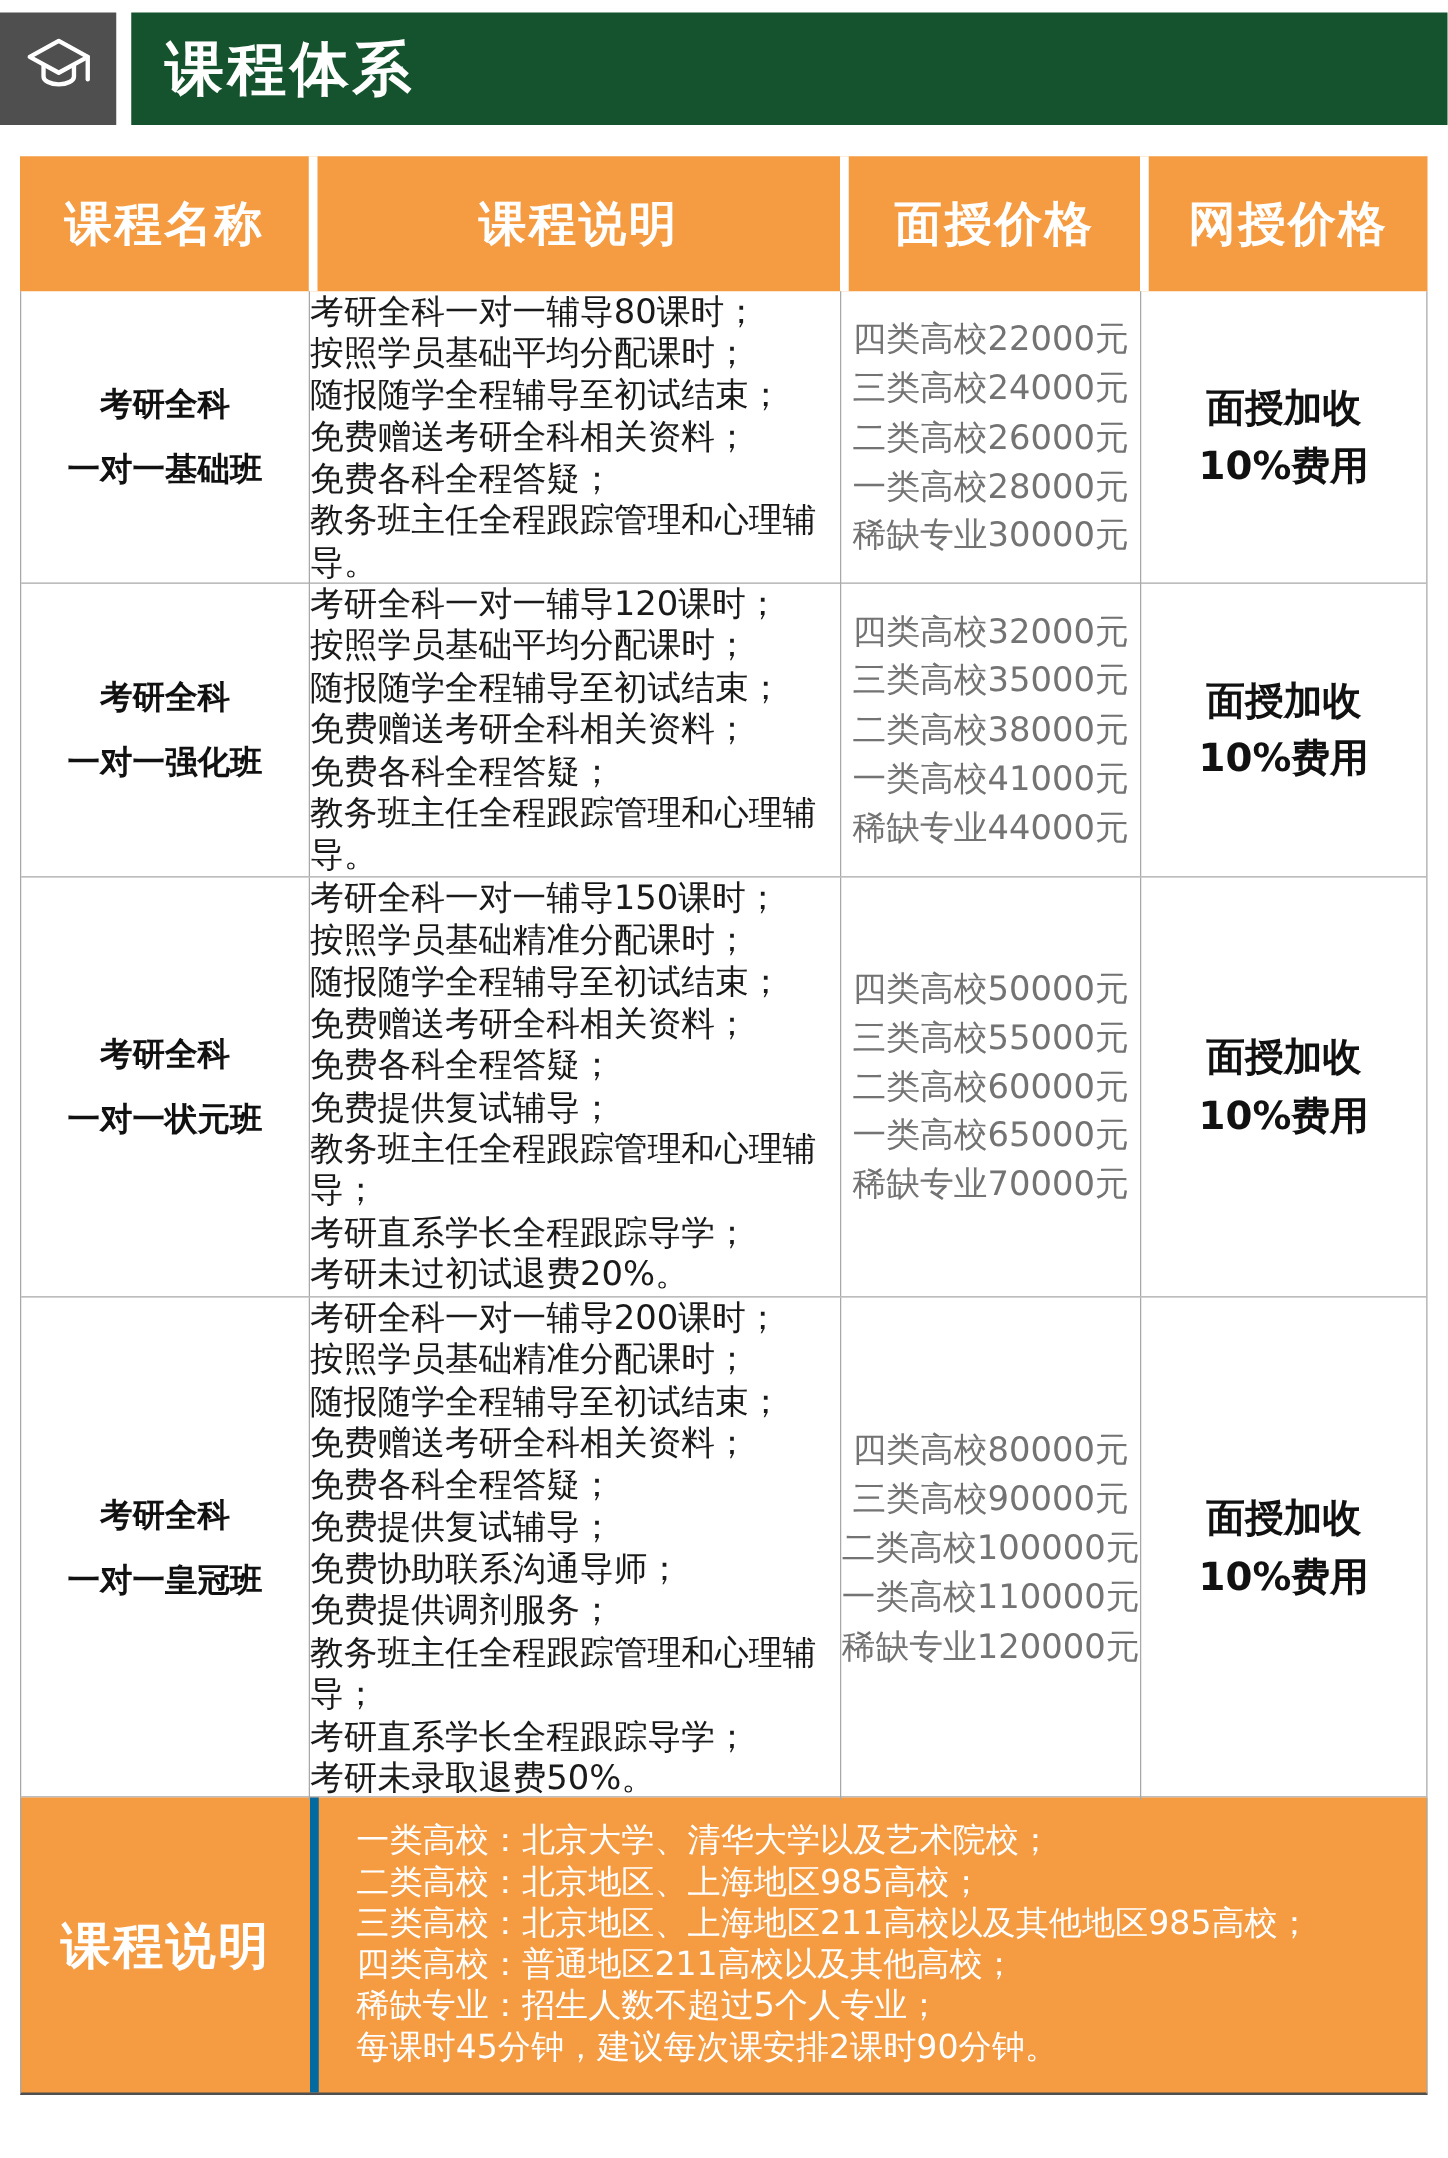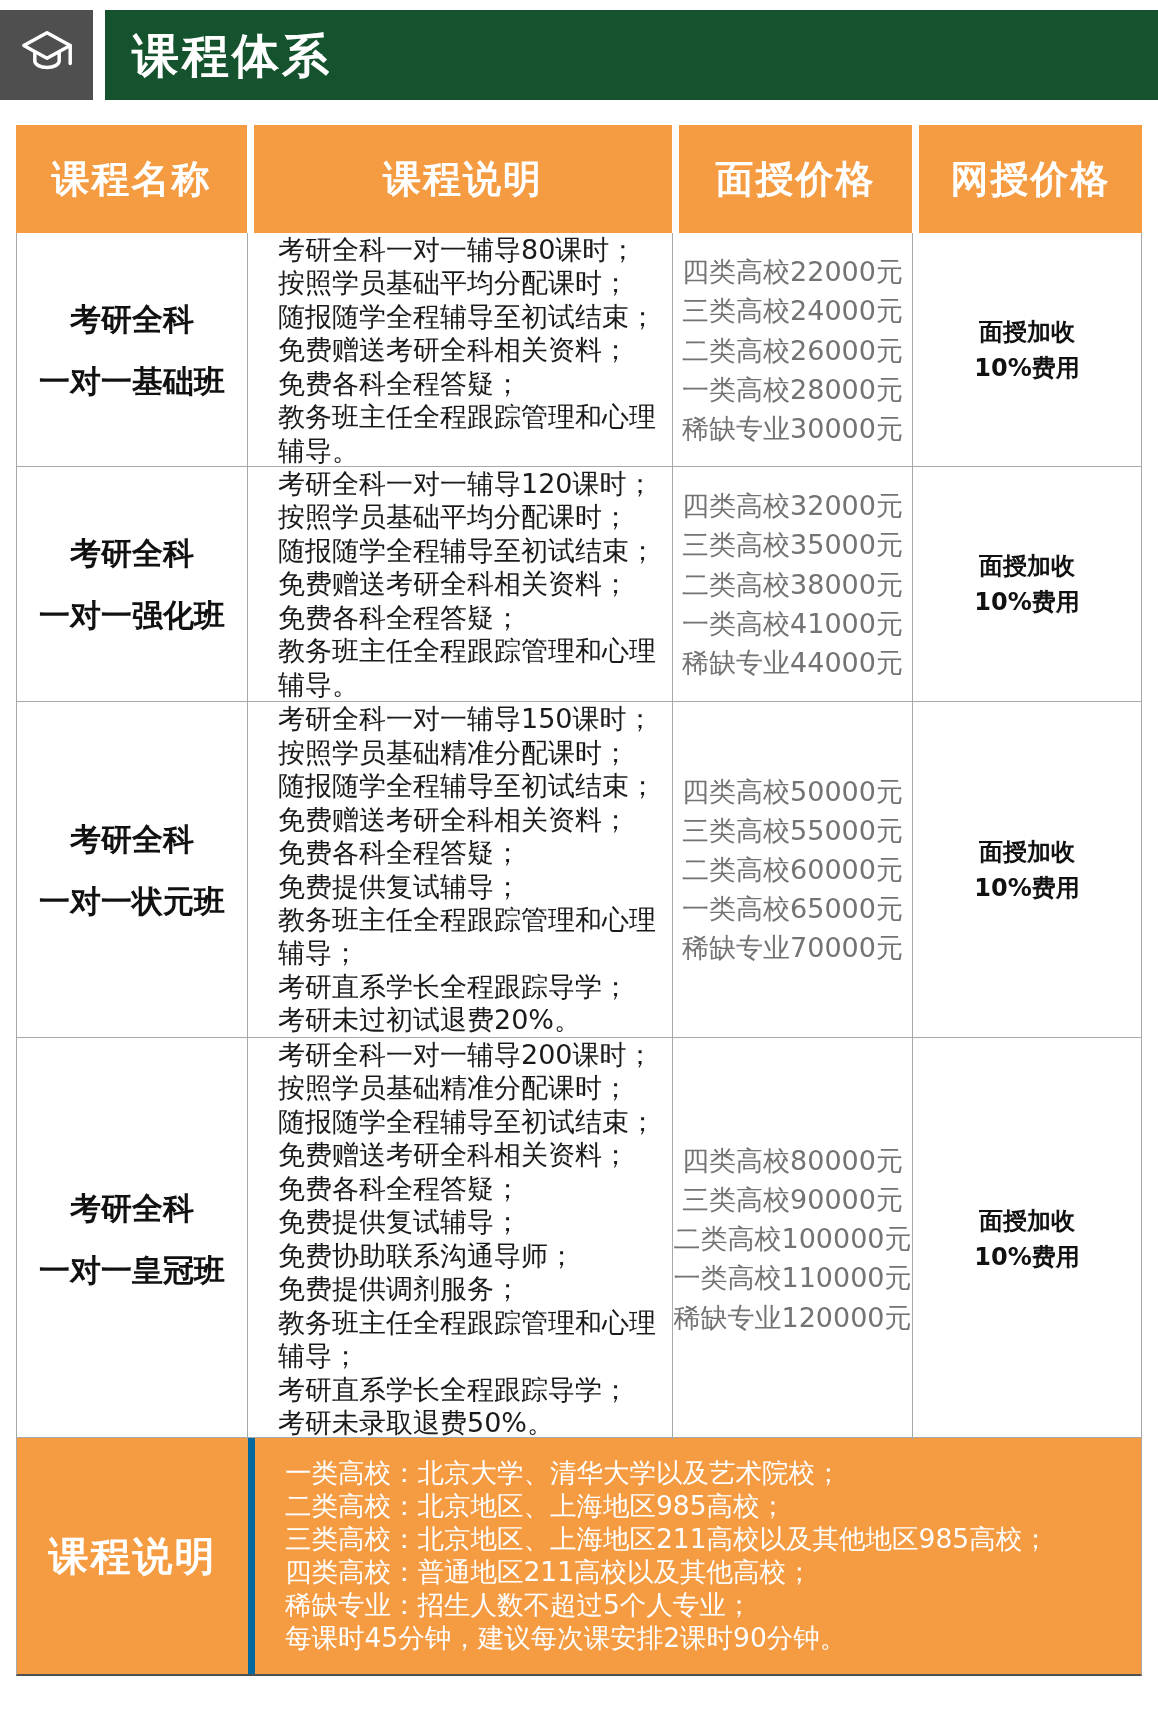--- a/index.html
+++ b/index.html
@@ -37,34 +37,34 @@
   .tbody{border-left:1px solid #a8a8a8;border-right:1px solid #a8a8a8;}
   .trow{
     display:grid;grid-template-columns:230px 425px 240px 229px;
     border-bottom:1px solid #a8a8a8;box-sizing:border-box;
   }
   .trow .td{box-sizing:border-box;display:flex;align-items:center;}
   .trow .td + .td{border-left:1px solid #a8a8a8;}
   .row-1{height:234px;} .row-2{height:235px;} .row-3{height:336px;} .row-4{height:400px;}
   .cell-name{
     justify-content:center;text-align:center;
-    font-size:31px;font-weight:bold;color:#111111;
+    font-size:26px;font-weight:bold;color:#111111;
     white-space:pre-line;line-height:2.0;
   }
   .cell-desc{
-    padding-left:30px;color:#1a1a1a;font-size:27px;line-height:1.24;
+    color:#1a1a1a;font-size:27px;line-height:1.24;
     white-space:pre-line;
   }
   .cell-online{
     justify-content:center;text-align:center;color:#737373;
     font-size:27px;line-height:1.45;white-space:pre-line;
   }
   .cell-offline{
     justify-content:center;text-align:center;color:#111111;
-    font-size:24px;font-weight:bold;line-height:1.5;white-space:pre-line;
+    font-size:31px;font-weight:bold;line-height:1.5;white-space:pre-line;
   }
   
   .tfoot{
     display:grid;grid-template-columns:231px 895px;height:236px;
     background:#f59b42;border-bottom:2px solid #4f4f4f;
     border-left:1px solid #a8a8a8;border-right:1px solid #a8a8a8;box-sizing:content-box;
   }
   .tfoot .foot-label{
     display:flex;align-items:center;justify-content:center;
     color:#ffffff;font-size:40px;font-weight:bold;letter-spacing:2px;

